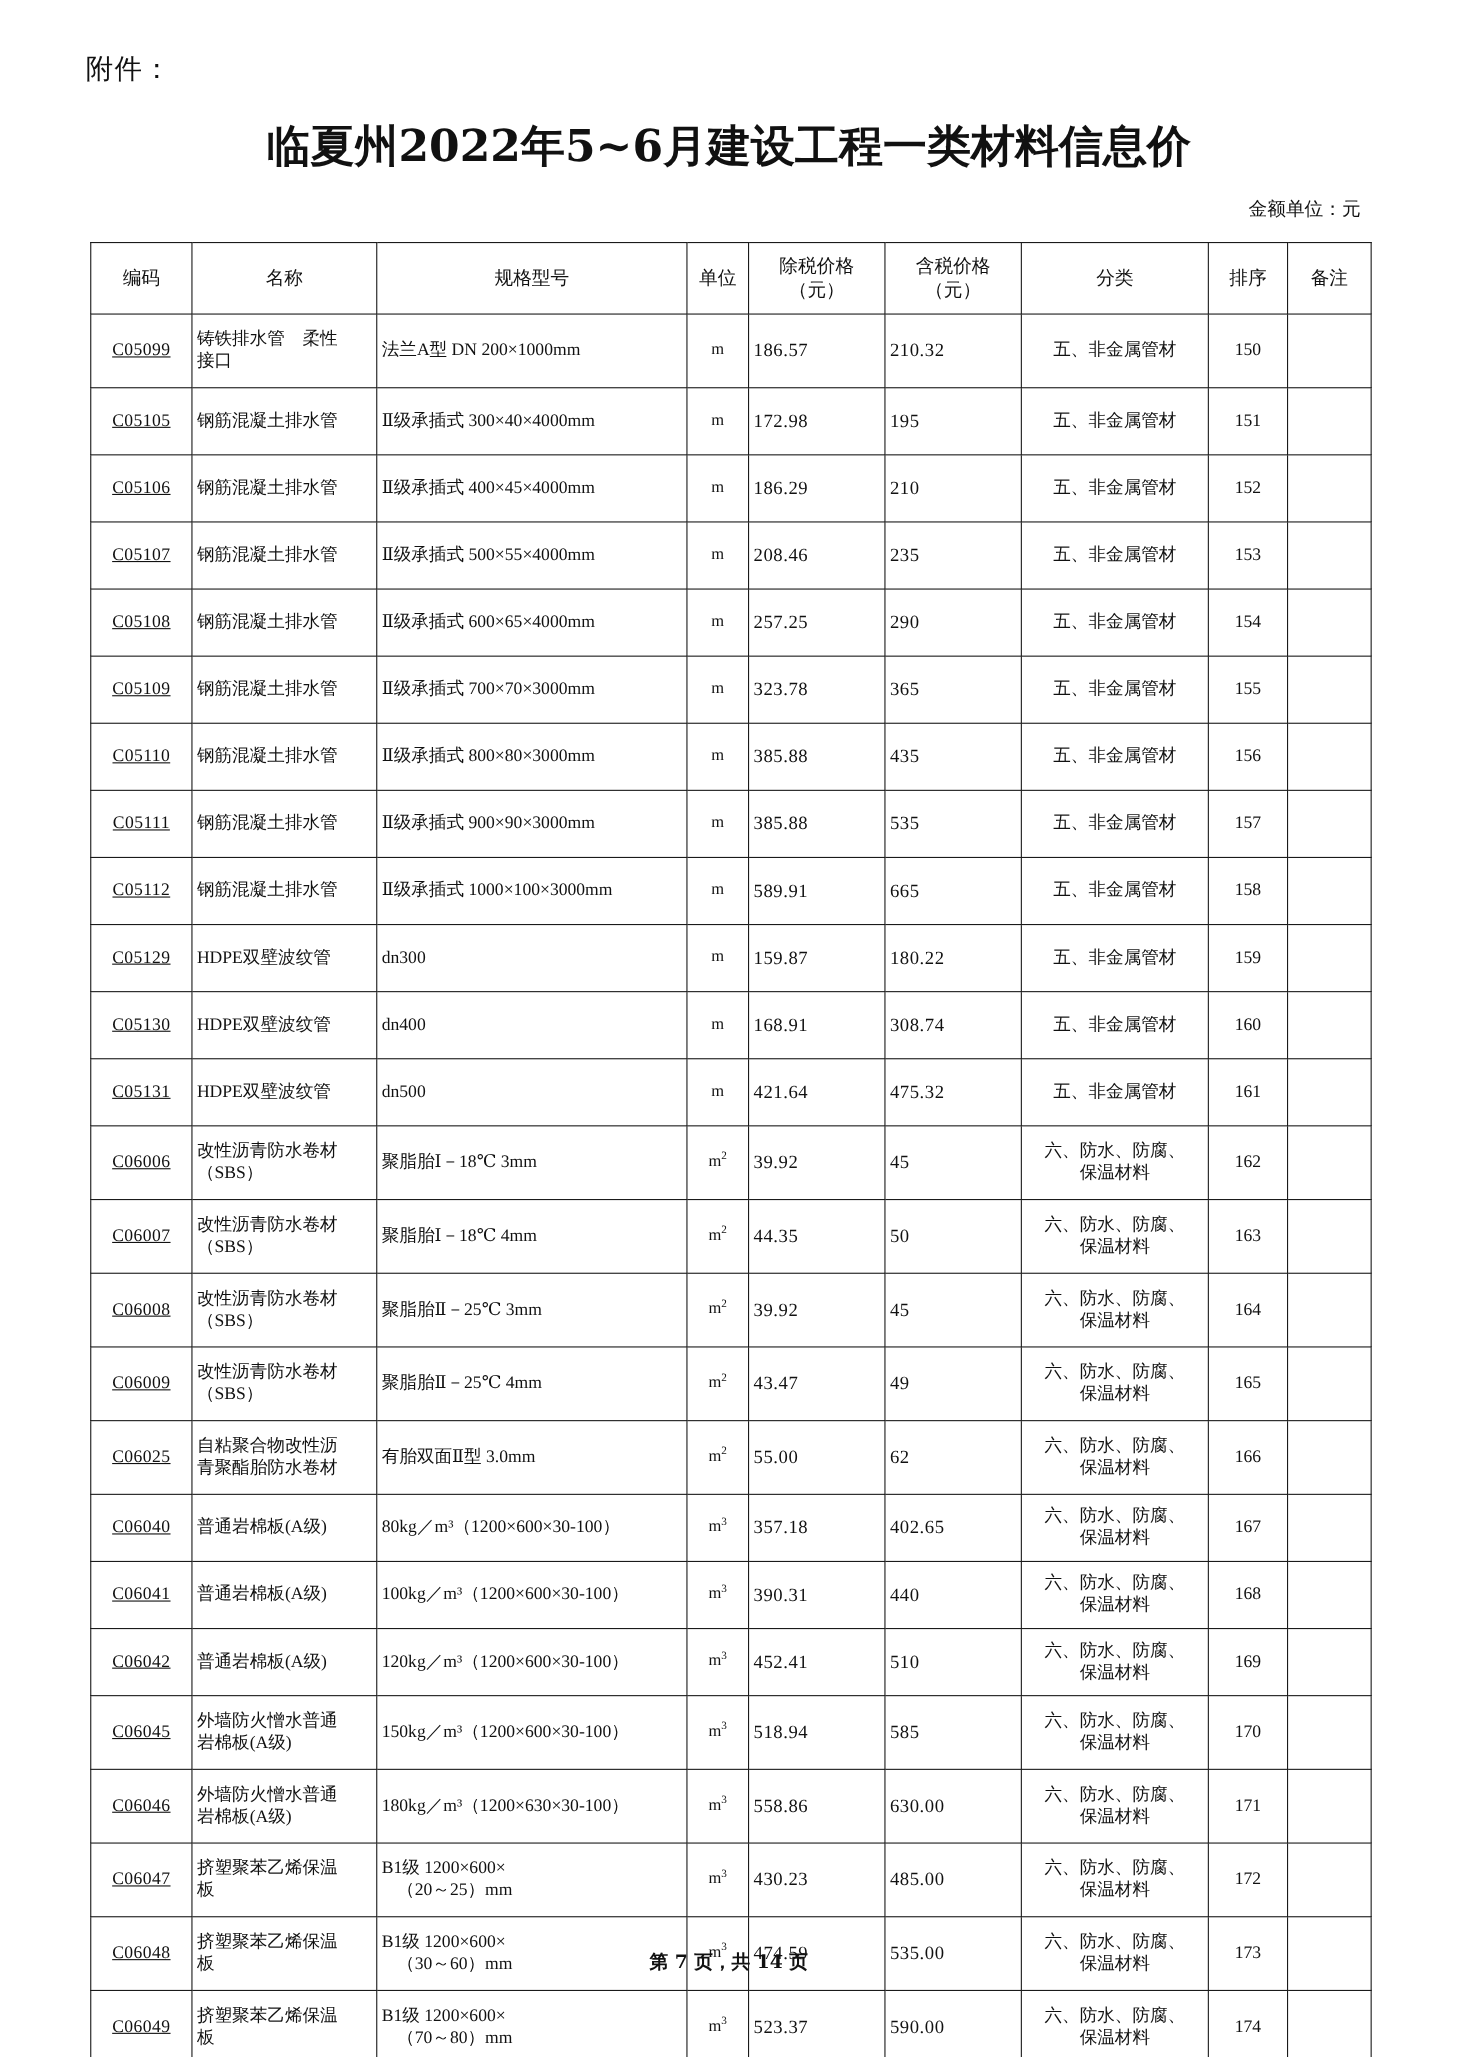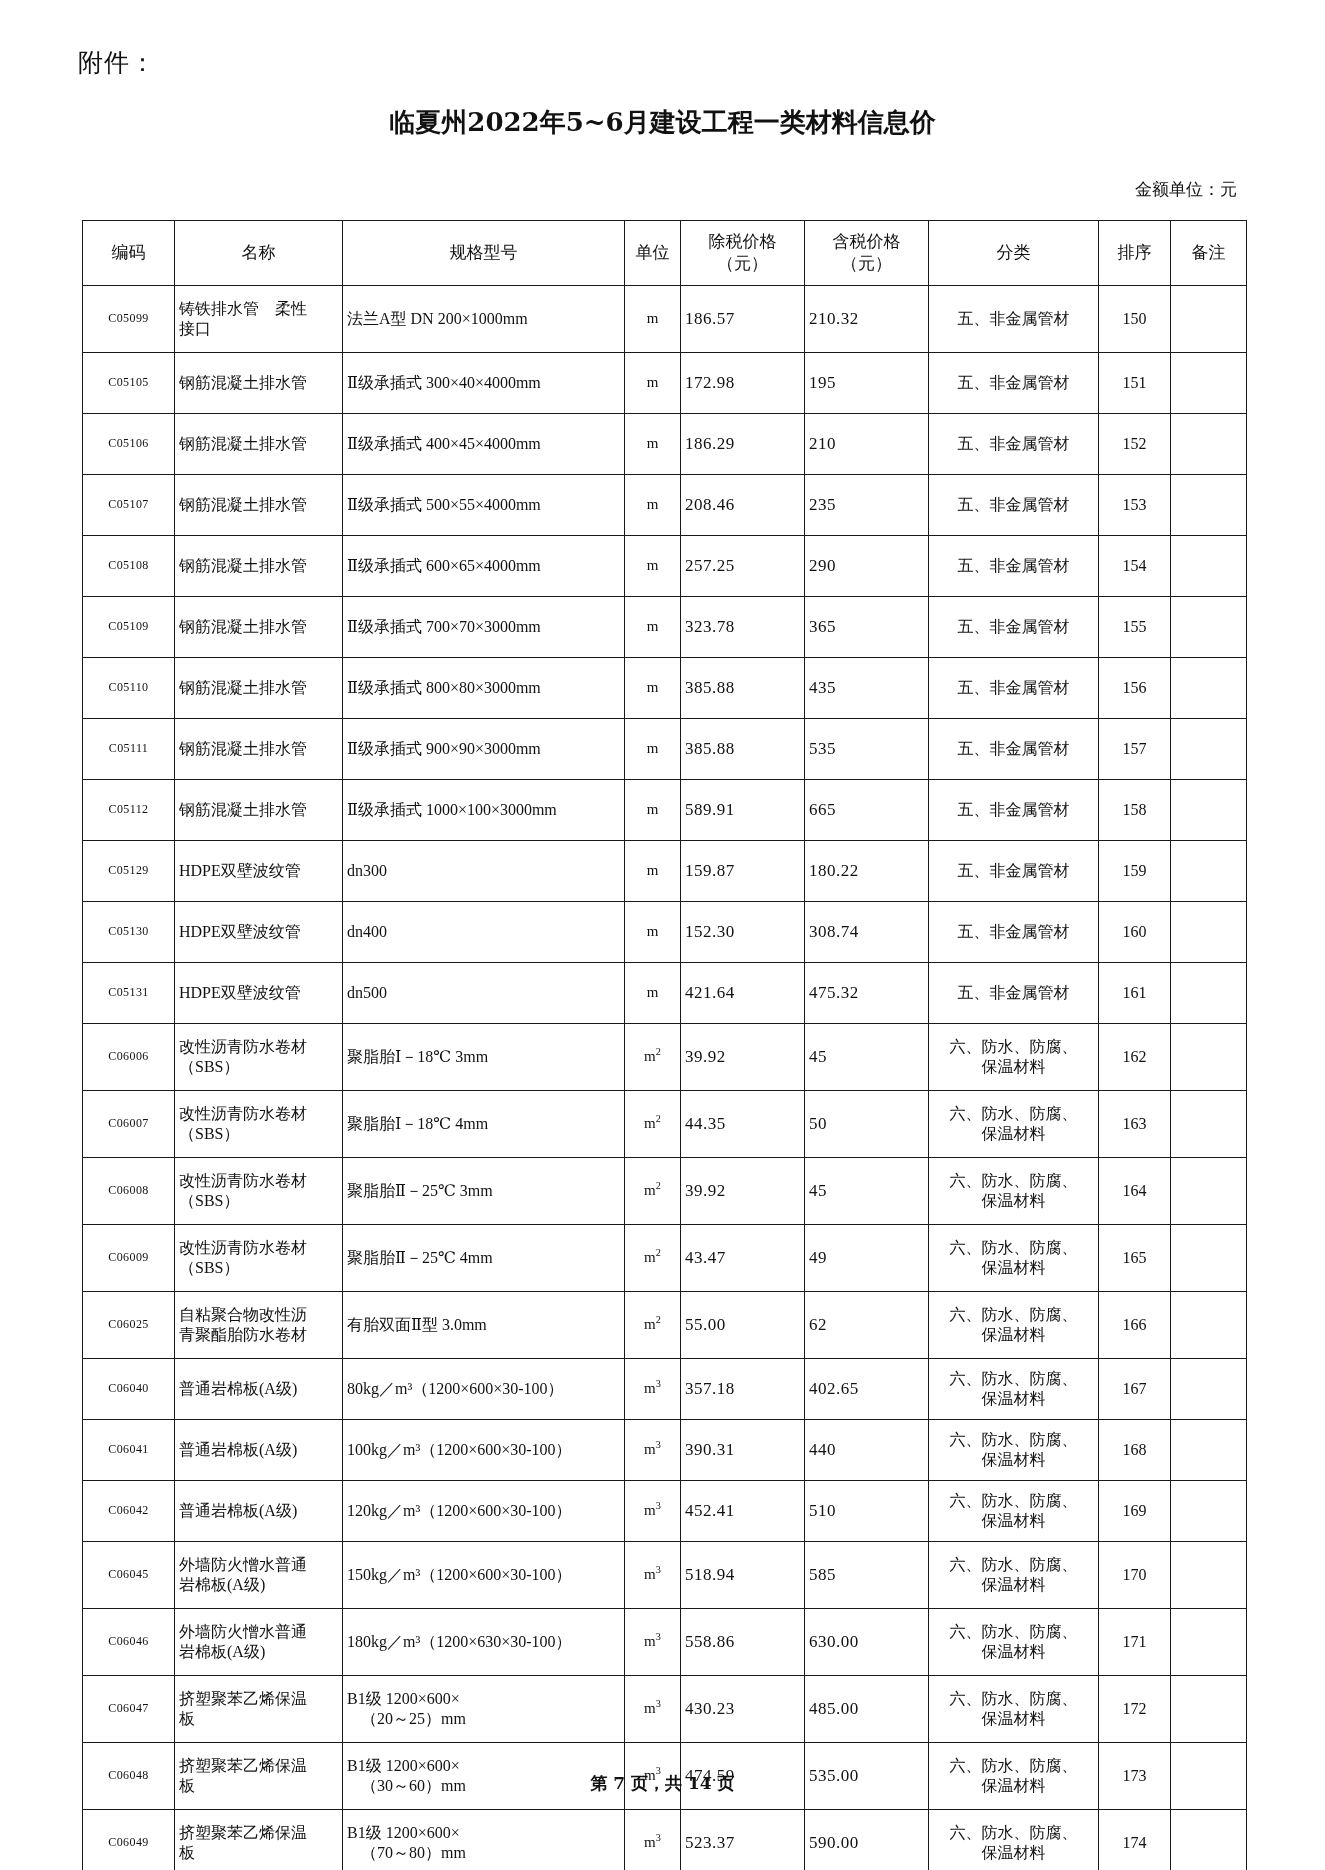--- a/index.html
+++ b/index.html
@@ -29,21 +29,21 @@
     font-size: 25px;
     letter-spacing: 1px;
     font-family: "DejaVu Serif", "Liberation Serif", serif;
   }
   .doc-title {
     position: absolute;
     left: 0;
     right: 0;
     top: 105px;
     text-align: center;
-    font-size: 26px;
+    font-size: 40px;
     font-weight: bold;
     letter-spacing: 0px;
     font-family: "DejaVu Serif", "Liberation Serif", serif;
   }
   .unit-note {
     position: absolute;
     right: 88px;
     top: 178px;
     font-size: 17px;
     font-family: "DejaVu Serif", "Liberation Serif", serif;
@@ -81,21 +81,21 @@
   col.c-code   { width: 92px; }
   col.c-name   { width: 168px; }
   col.c-spec   { width: 282px; }
   col.c-unit   { width: 56px; }
   col.c-excl   { width: 124px; }
   col.c-incl   { width: 124px; }
   col.c-cat    { width: 170px; }
   col.c-order  { width: 72px; }
   col.c-remark { width: 76px; }
 
-  td.code   { text-align: center; font-size: 12px; letter-spacing: 0.4px; }
+  td.code   { text-align: center; font-size: 16px; letter-spacing: 0.4px; text-decoration: underline; }
   td.name   { text-align: left;   font-size: 16px; padding-left: 6px; }
   td.spec   { text-align: left;   font-size: 16px; padding-left: 8px; }
   td.unit   { text-align: center; font-size: 15px; }
   td.price  { text-align: left; font-size: 17px; letter-spacing: 0.5px; }
   td.cat    { text-align: center; font-size: 16px; }
   td.order  { text-align: center; font-size: 16px; }
   td.remark { text-align: center; }
 
   td.cat .cat-l1, td.cat .cat-l2 { display: block; white-space: nowrap; }
   td.name .nm-l1, td.name .nm-l2 { display: block; }
@@ -338,21 +338,21 @@
           </tr>
           <tr class="row-tall">
             <td class="code">C05130</td>
             <td class="name">
               <span class="nm-l1">HDPE双壁波纹管</span>
             </td>
             <td class="spec">
               <span class="sp-l1">dn400</span>
             </td>
             <td class="unit">m</td>
-            <td class="price">152.30</td>
+            <td class="price">168.91</td>
             <td class="price">308.74</td>
             <td class="cat">
               <span class="cat-l1">五、非金属管材</span>
             </td>
             <td class="order">160</td>
             <td class="remark"></td>
           </tr>
           <tr class="row-tall">
             <td class="code">C05131</td>
             <td class="name">

